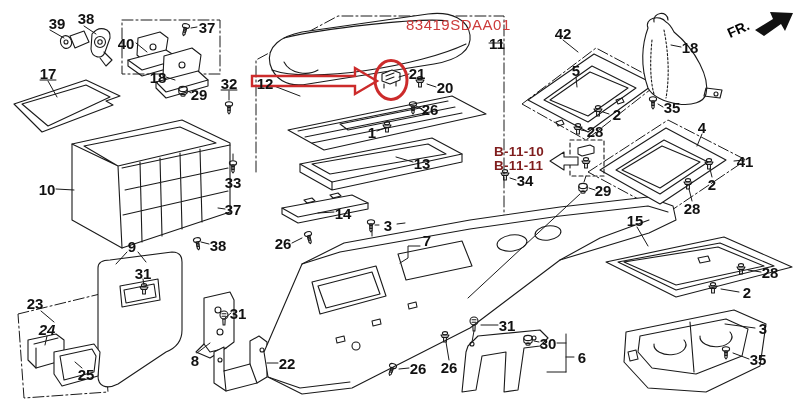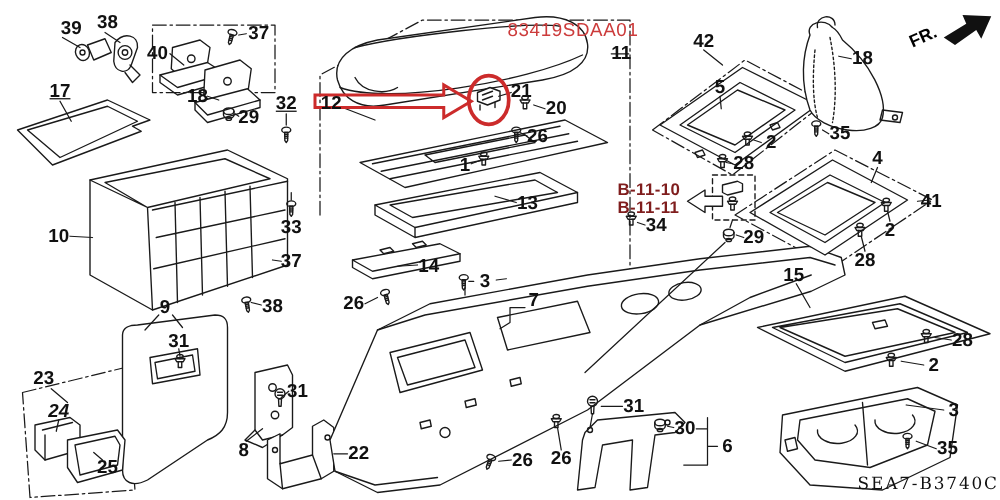--- a/index.html
+++ b/index.html
@@ -300,14 +300,13 @@
 
   <div class="red-code">83419SDAA01</div>
 
   <div class="ref-block">
     <div>B-11-10</div>
     <div>B-11-11</div>
   </div>
 
   <div class="fr">FR.</div>
 
-  <div class="diagram-code">SEA7-B3740C</div>
 </div>
 
 </body></html>

